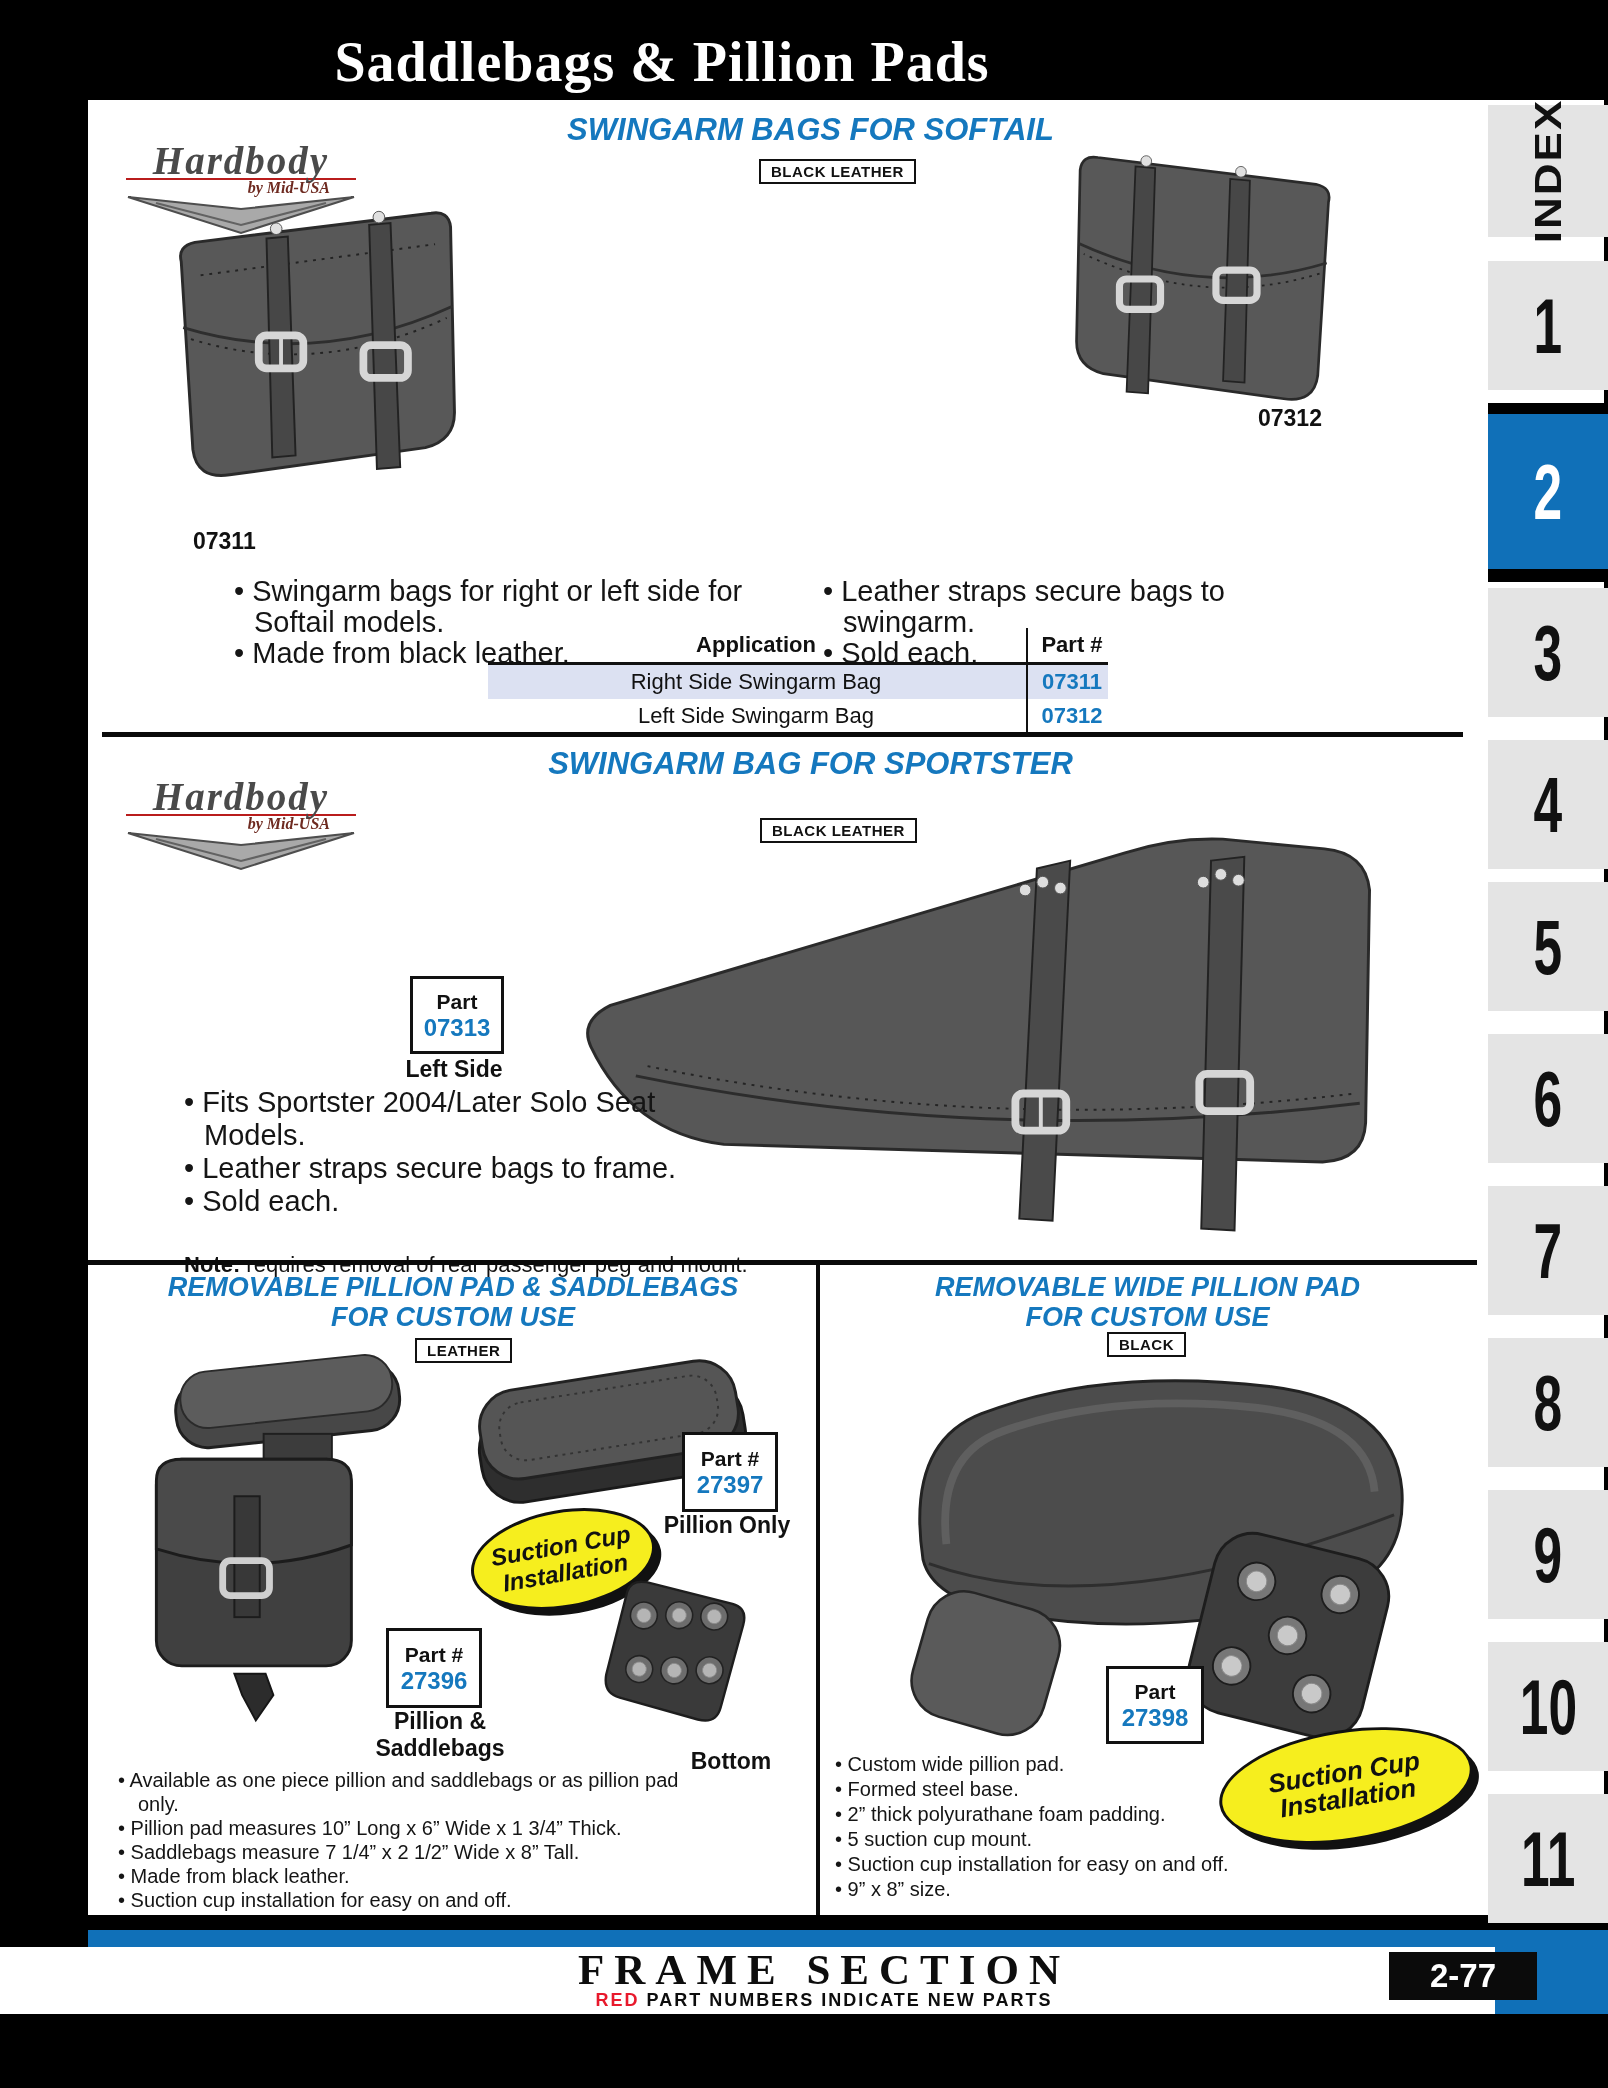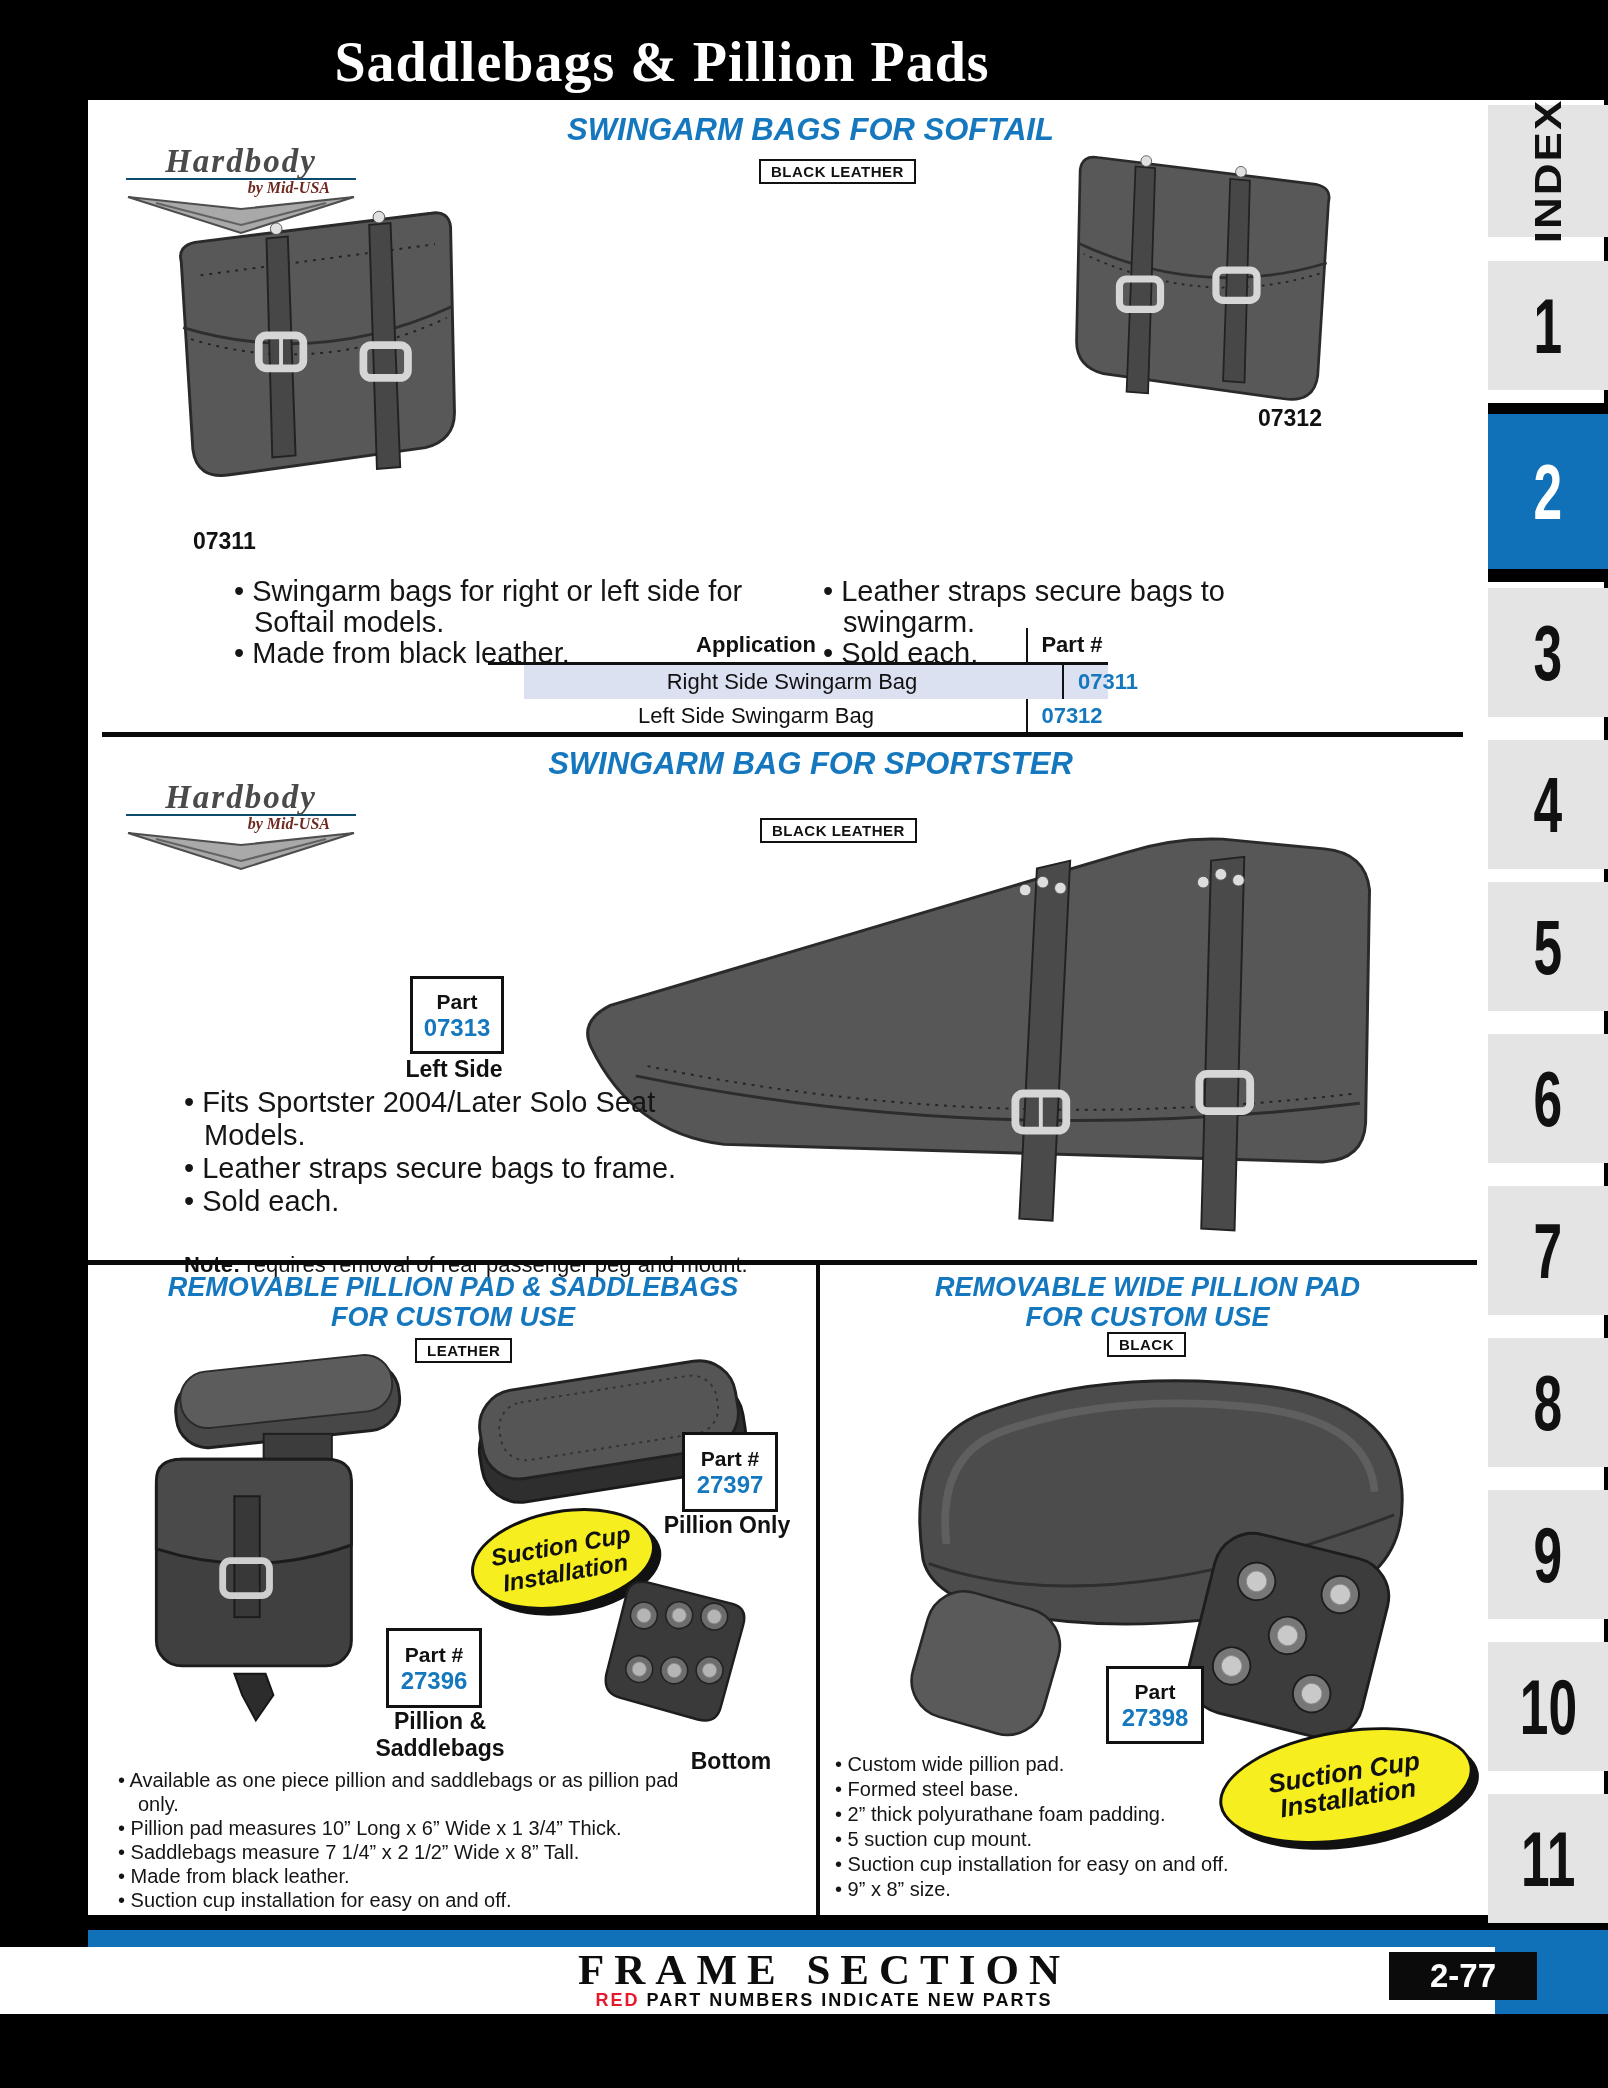--- a/index.html
+++ b/index.html
@@ -21,39 +21,39 @@
   .bullet::before{content:"• ";}
   .note-line{font-size:22px;}
   .note-label{font-weight:bold;}
   
   .app-table{width:620px;font-size:22px;border-bottom:3px solid #111;}
   .t-row{display:grid;grid-template-columns:538px 82px;text-align:center;}
   .t-head{font-weight:bold;border-bottom:3px solid #111;}
   .t-cell{padding:3px 4px 3px 2px;height:28px;line-height:28px;}
   .col-part{border-left:2px solid #111;padding-left:12px;font-weight:bold;}
   .part-num{color:#1578BE;font-weight:bold;}
-  .row-hi{background:#DCE1F2;margin-left:36px;}
+  .row-hi{background:#DCE1F2;}
   .divider-h{background:#0a0a0a;}
   .divider-v{background:#0a0a0a;}
   
   .part-box{border:3px solid #111;background:#fff;display:flex;flex-direction:column;
     align-items:center;justify-content:center;text-align:center;}
   .pb-label{font-weight:bold;font-size:21px;line-height:24px;}
   .pb-num{font-weight:bold;font-size:24px;line-height:27px;color:#1578BE;}
   .side-label{font-weight:bold;font-size:23px;text-align:center;}
   
   .suction-badge{background:#F6EE1E;border:3px solid #111;border-radius:50%;
     box-shadow:6px 8px 0 -1px #111;display:flex;flex-direction:column;align-items:center;
     justify-content:center;font-style:italic;font-weight:bold;color:#111;}
   .sb-l1{font-size:26px;line-height:26px;}
   .sb-l2{font-size:26px;line-height:27px;}
   
   .hb{width:230px;text-align:center;}
-  .hb-name{font-family:"Liberation Serif",serif;font-style:italic;font-weight:bold;font-size:33px;
-    color:#4a4a4a;letter-spacing:2px;line-height:34px;border-bottom:2px solid #0c4a6e;}
+  .hb-name{font-family:"Liberation Serif",serif;font-style:italic;font-weight:bold;font-size:39px;
+    color:#4a4a4a;letter-spacing:2px;line-height:34px;border-bottom:2px solid #b91c1c;}
   .hb-sub{font-family:"Liberation Serif",serif;font-style:italic;font-weight:bold;font-size:16px;
     color:#6e2a20;text-align:right;padding-right:26px;line-height:15px;}
   
   .tab{left:1488px;width:120px;background:#E4E4E4;display:flex;align-items:center;justify-content:center;}
   .tab-num{font-weight:bold;font-size:78px;line-height:1;transform:scaleX(.66);color:#111;}
   .tab-active{background:#1070B8;border-top:11px solid #000;border-bottom:13px solid #000;}
   .tab-active .tab-num{color:#fff;}
   .index-text{transform:rotate(-90deg);font-weight:bold;font-size:44px;letter-spacing:2px;
     white-space:nowrap;transform-origin:center;color:#111;transform:rotate(-90deg) scaleY(.85);}
   

